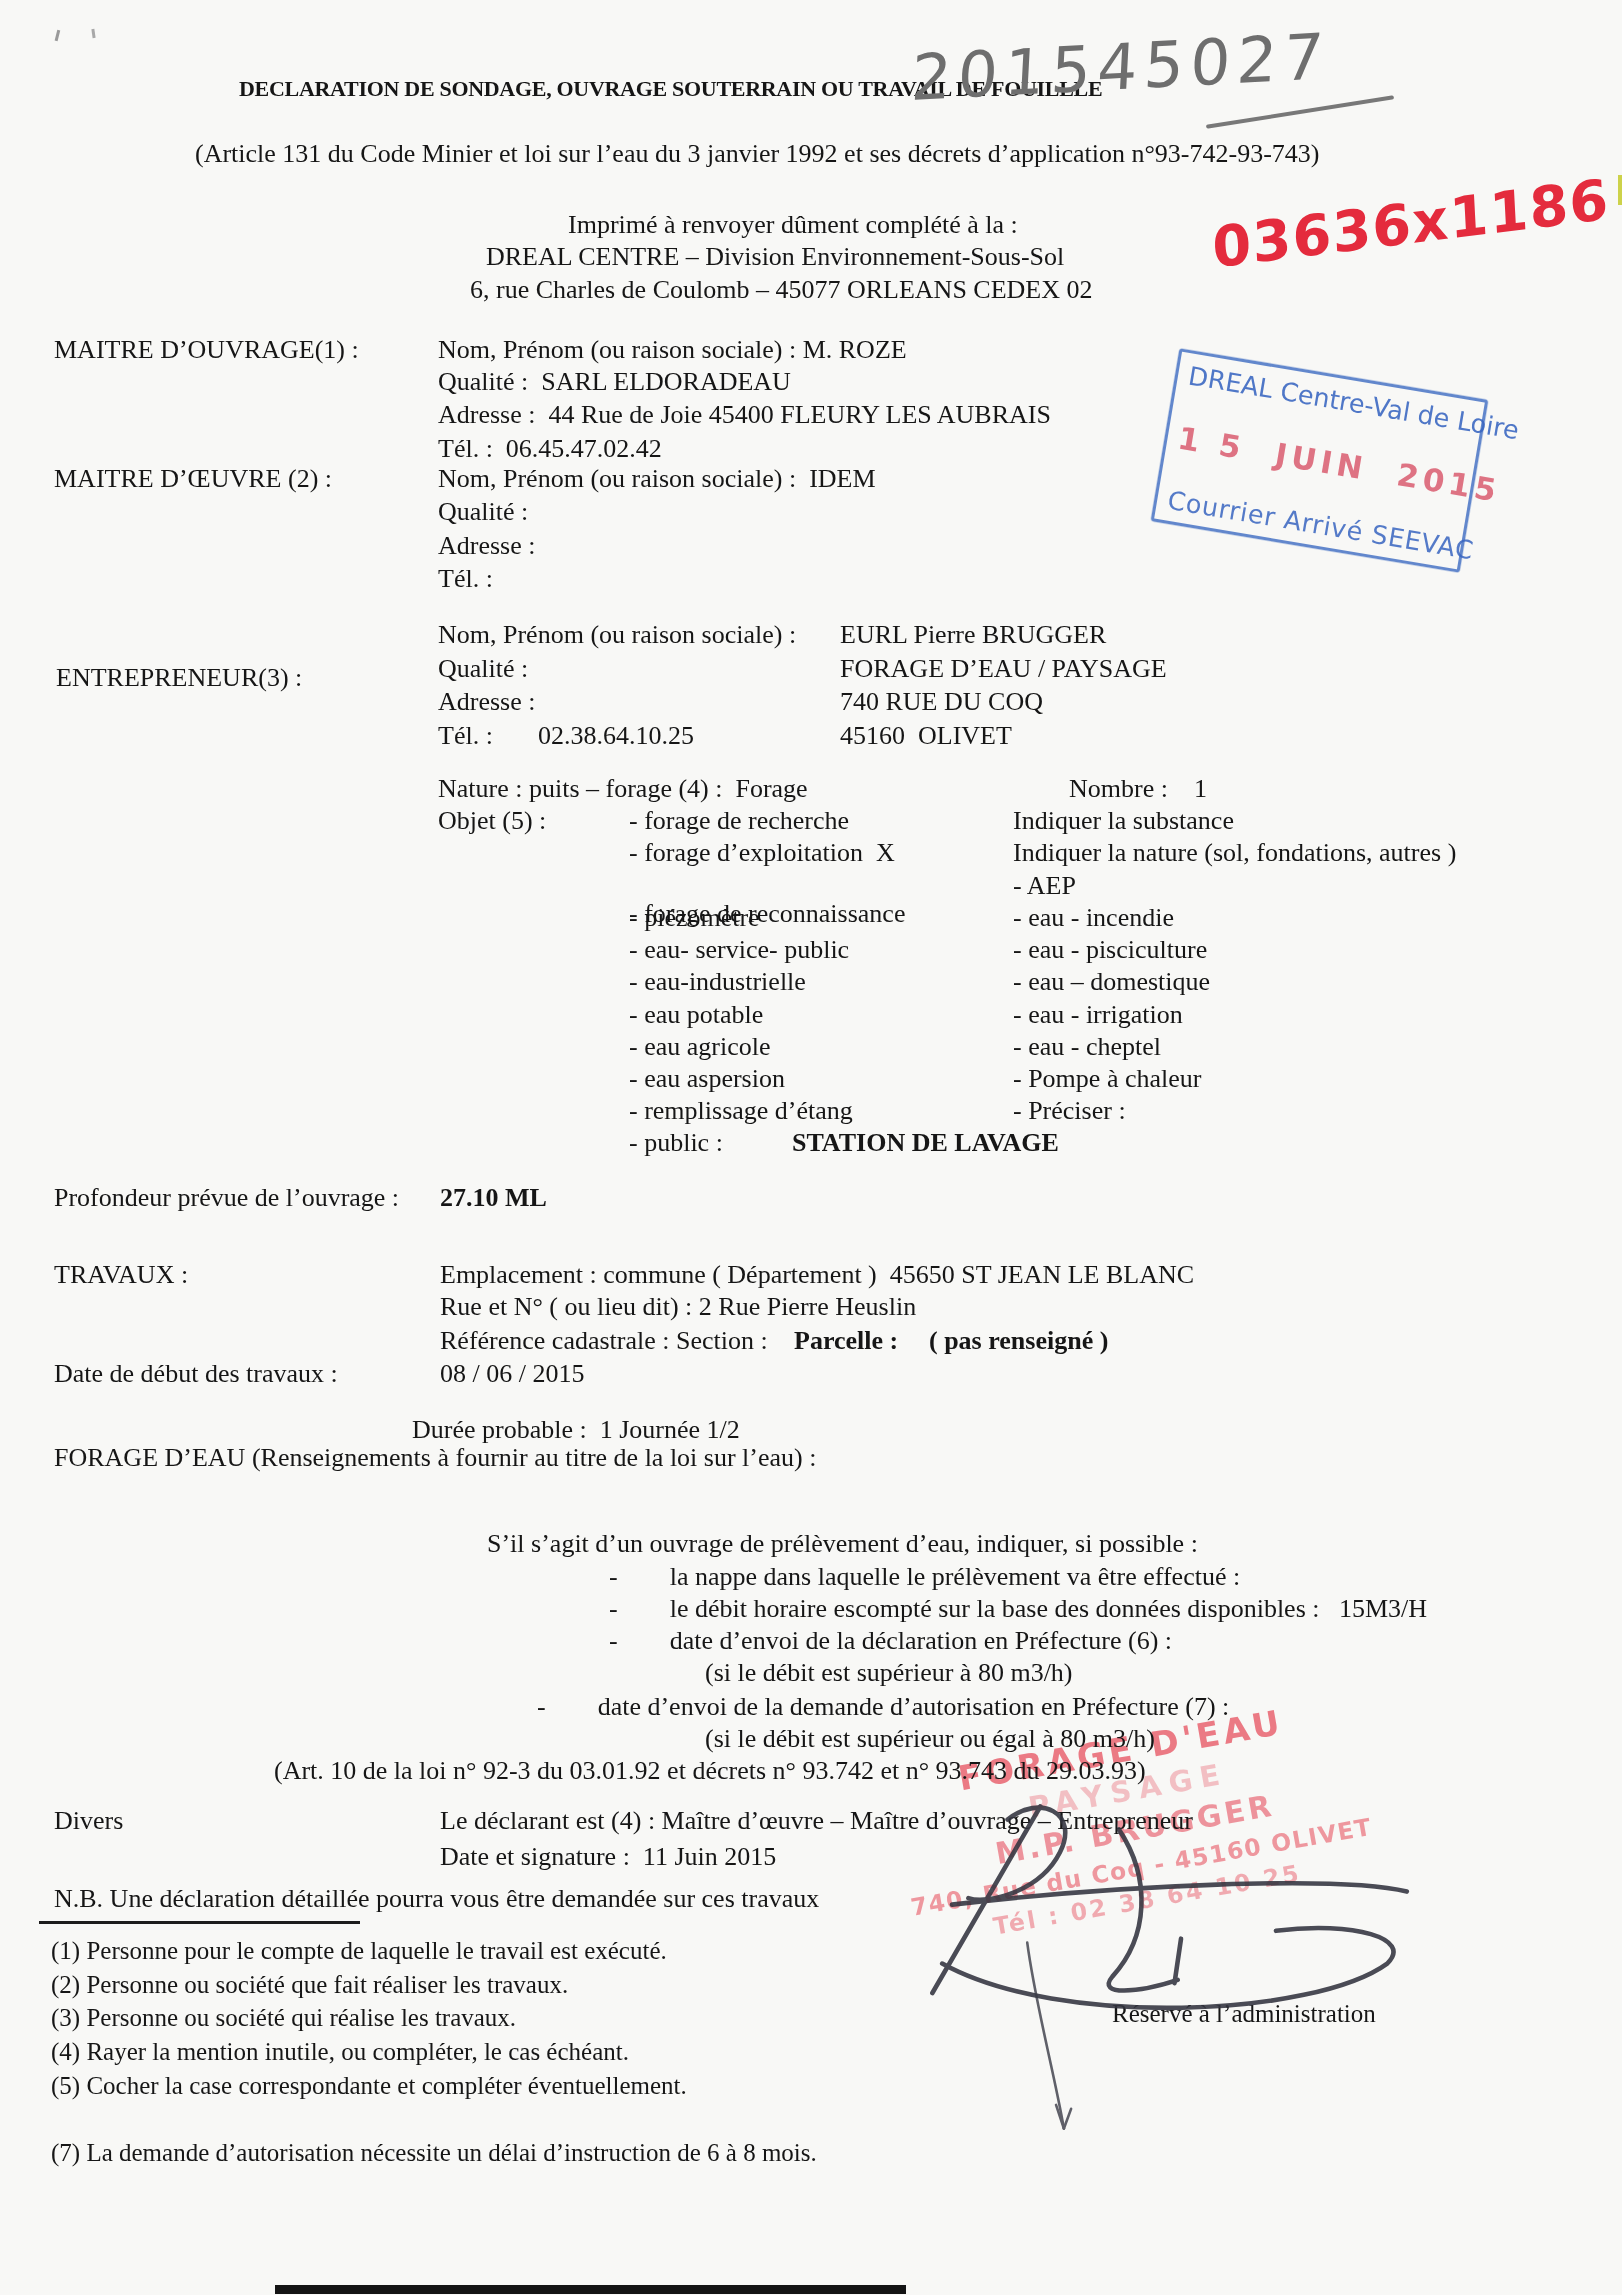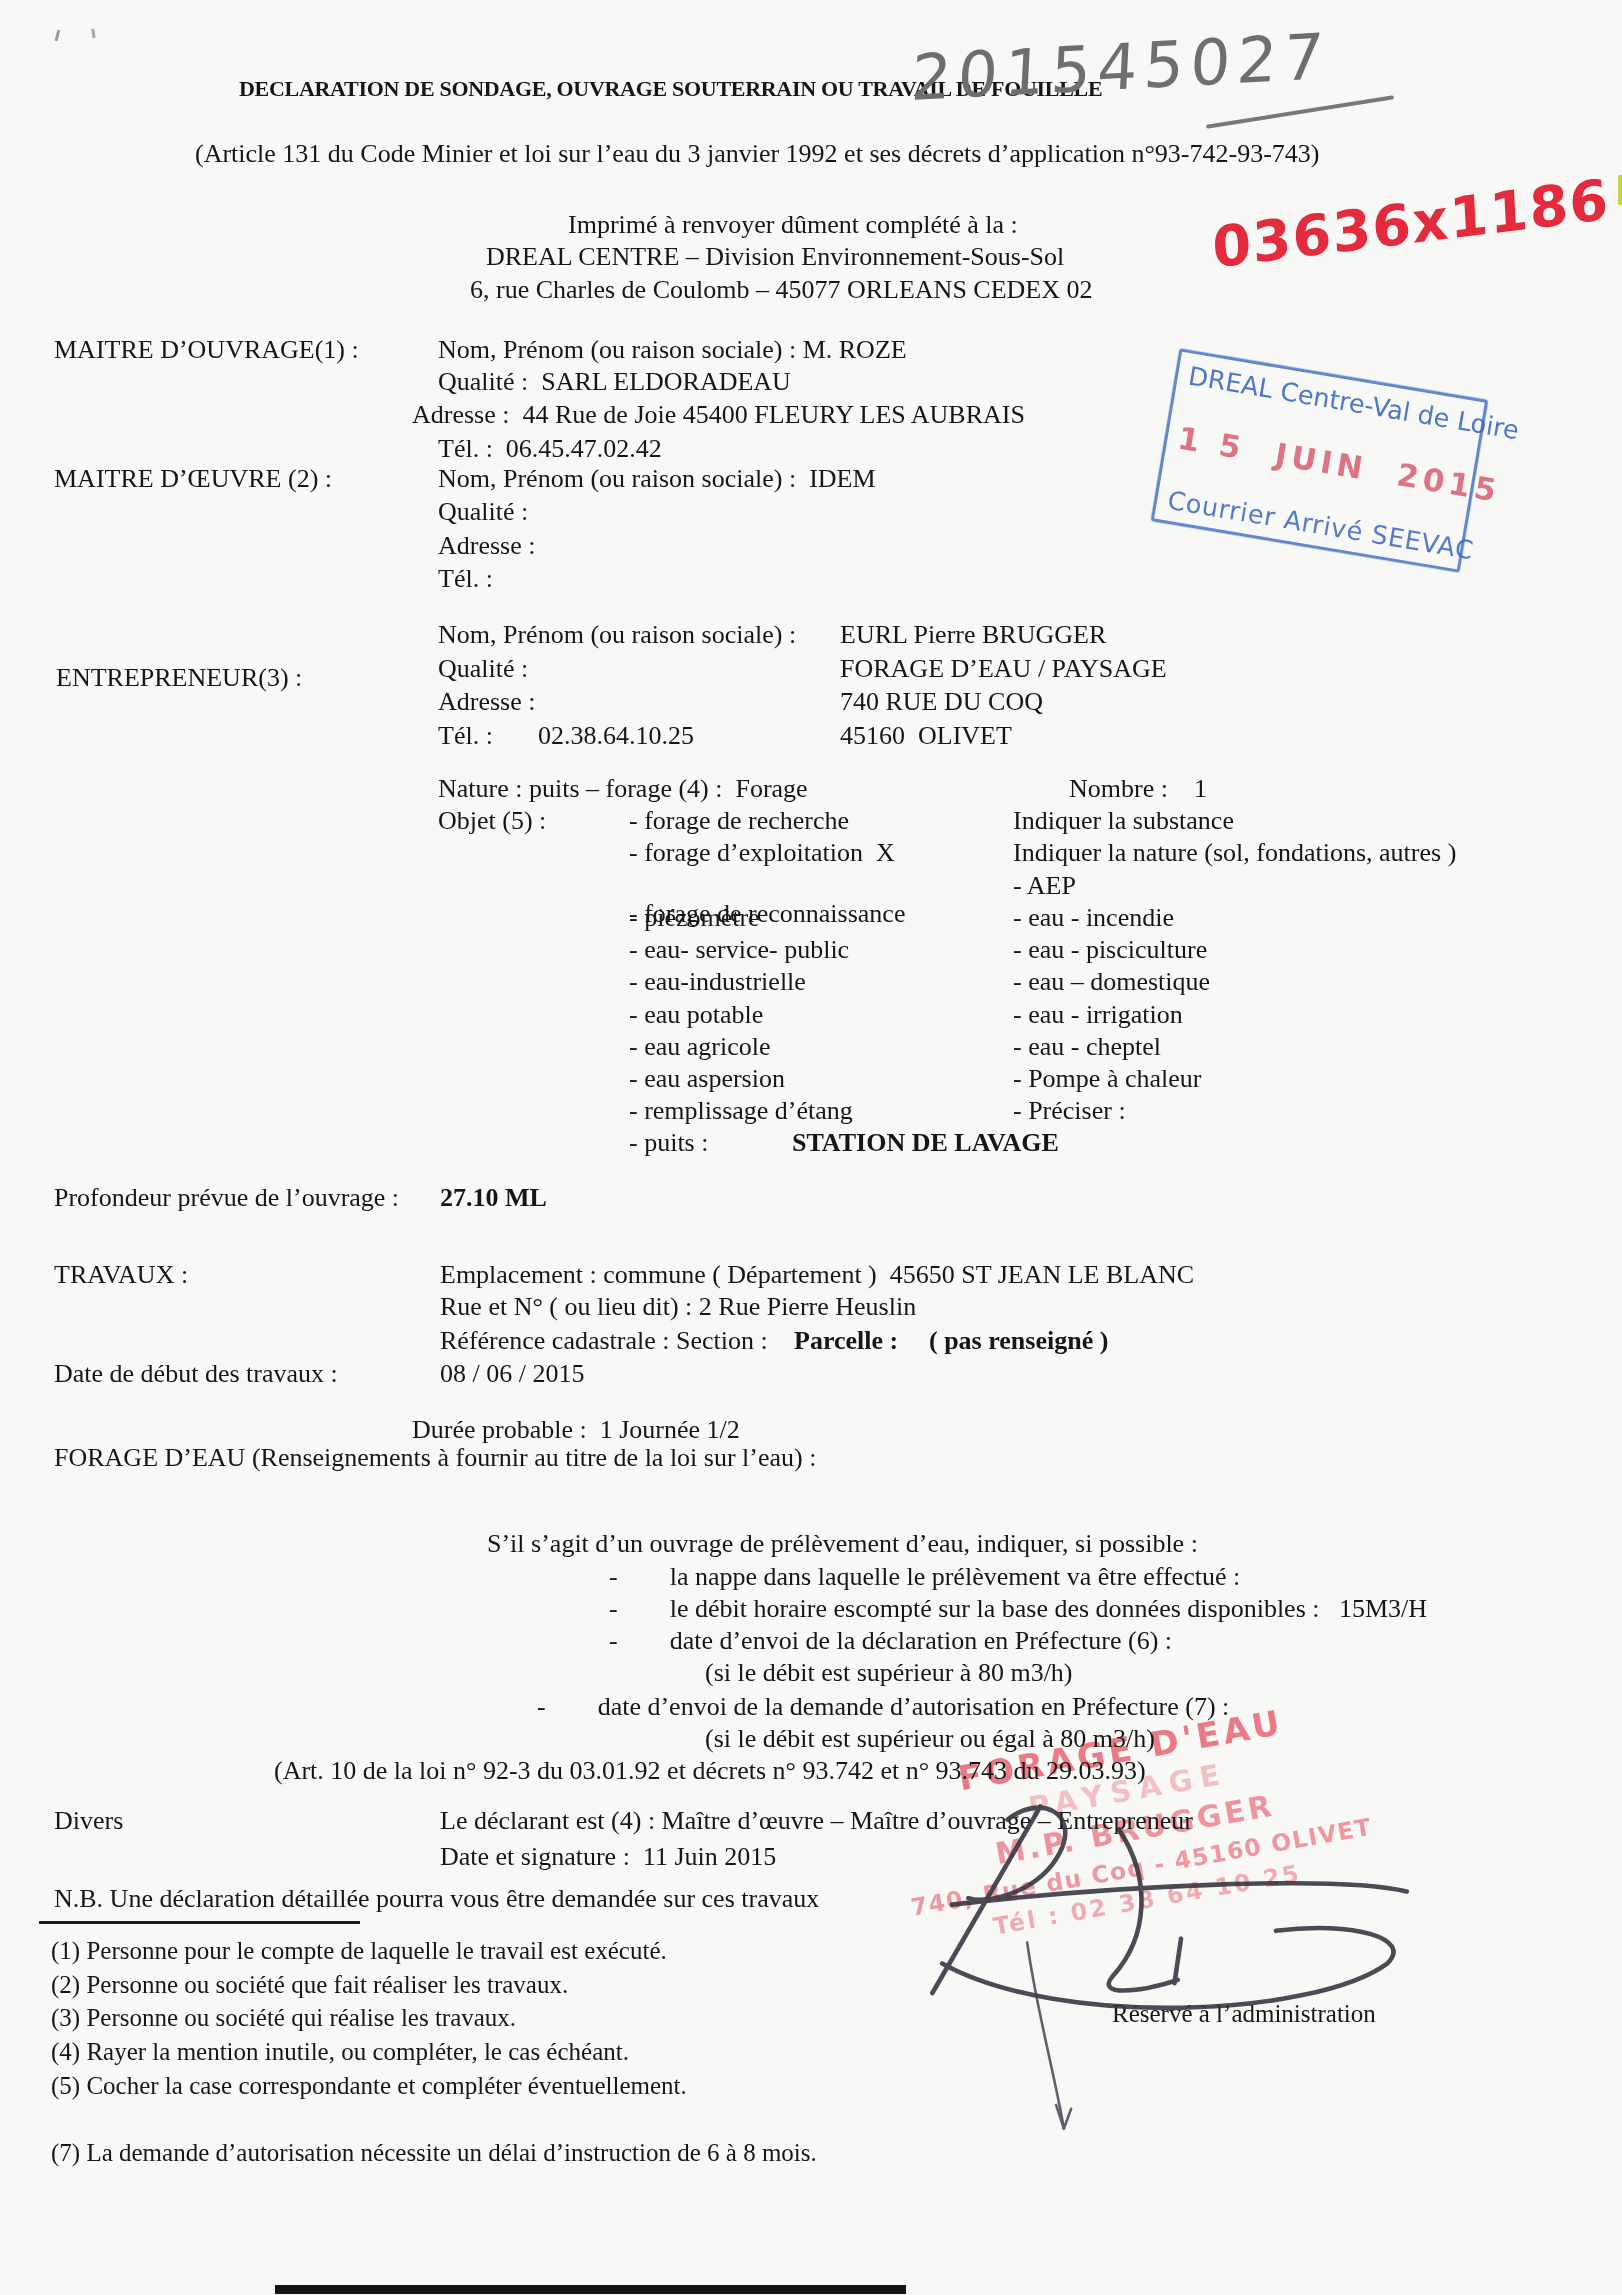--- a/index.html
+++ b/index.html
@@ -90,21 +90,21 @@
 
   <div class="stamp-blue">
     <div class="org">DREAL Centre-Val de Loire</div>
     <div class="date">1 5  JUIN  2015</div>
     <div class="footer">Courrier Arrivé SEEVAC</div>
   </div>
 
   <div class="ln" style="left:54px;  top:336px;">MAITRE D’OUVRAGE(1) :</div>
   <div class="ln" style="left:438px; top:336px;">Nom, Prénom (ou raison sociale) : M. ROZE</div>
   <div class="ln" style="left:438px; top:368px;">Qualité :  SARL ELDORADEAU</div>
-  <div class="ln" style="left:412px; top:401px;">Adresse :  44 Rue de Joie 45400 FLEURY LES AUBRAIS</div>
+  <div class="ln" style="left:438px; top:401px;">Adresse :  44 Rue de Joie 45400 FLEURY LES AUBRAIS</div>
   <div class="ln" style="left:438px; top:435px;">Tél. :  06.45.47.02.42</div>
 
   <div class="ln" style="left:54px;  top:465px;">MAITRE D’ŒUVRE (2) :</div>
   <div class="ln" style="left:438px; top:465px;">Nom, Prénom (ou raison sociale) :  IDEM</div>
   <div class="ln" style="left:438px; top:498px;">Qualité :</div>
   <div class="ln" style="left:438px; top:532px;">Adresse :</div>
   <div class="ln" style="left:438px; top:565px;">Tél. :</div>
 
   <div class="ln" style="left:56px;   top:621px;margin-top:43px;">ENTREPRENEUR(3) :</div>
   <div class="ln" style="left:438px;  top:621px;">Nom, Prénom (ou raison sociale) :</div>
@@ -124,21 +124,21 @@
   <div class="ln" style="left:629px; top:807px;">- forage de recherche</div>
   <div class="ln" style="left:629px; top:839px;">- forage d’exploitation  X</div>
   <div class="ln" style="left:629px; top:872px;margin-top:28px;">- forage de reconnaissance</div>
   <div class="ln" style="left:629px; top:904px;">- piézomètre</div>
   <div class="ln" style="left:629px; top:936px;">- eau- service- public</div>
   <div class="ln" style="left:629px; top:968px;">- eau-industrielle</div>
   <div class="ln" style="left:629px; top:1001px;">- eau potable</div>
   <div class="ln" style="left:629px; top:1033px;">- eau agricole</div>
   <div class="ln" style="left:629px; top:1065px;">- eau aspersion</div>
   <div class="ln" style="left:629px; top:1097px;">- remplissage d’étang</div>
-  <div class="ln" style="left:629px; top:1129px;">- puits :</div>
+  <div class="ln" style="left:629px; top:1129px;">- public :</div>
   <div class="ln b" style="left:792px; top:1129px;">STATION DE LAVAGE</div>
 
   <div class="ln" style="left:1013px; top:807px;">Indiquer la substance</div>
   <div class="ln" style="left:1013px; top:839px;">Indiquer la nature (sol, fondations, autres )</div>
   <div class="ln" style="left:1013px; top:872px;">- AEP</div>
   <div class="ln" style="left:1013px; top:904px;">- eau - incendie</div>
   <div class="ln" style="left:1013px; top:936px;">- eau - pisciculture</div>
   <div class="ln" style="left:1013px; top:968px;">- eau – domestique</div>
   <div class="ln" style="left:1013px; top:1001px;">- eau - irrigation</div>
   <div class="ln" style="left:1013px; top:1033px;">- eau - cheptel</div>

